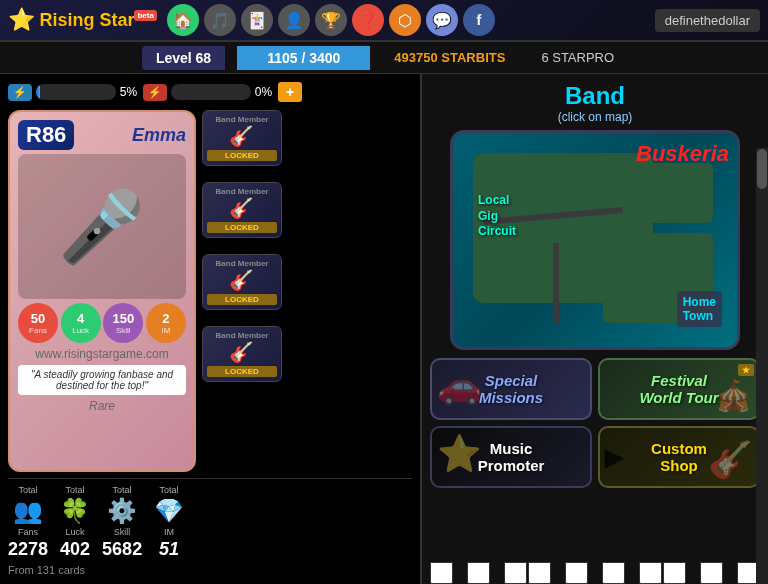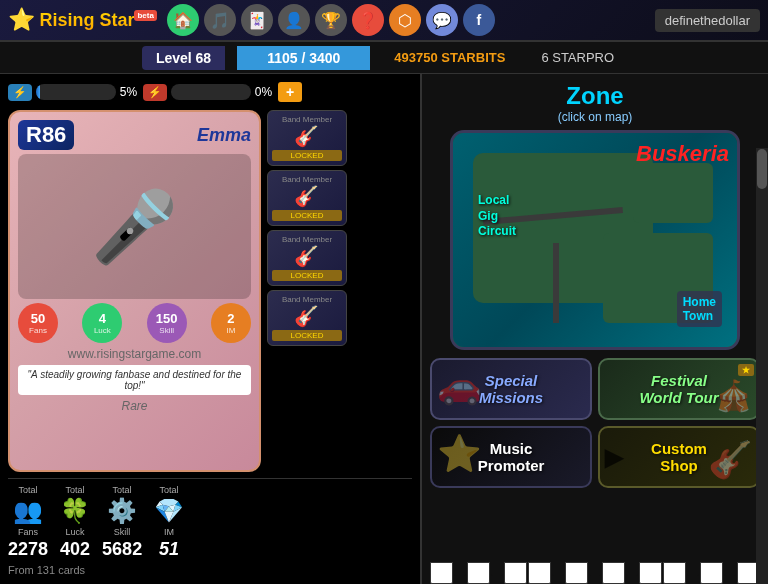--- a/index.html
+++ b/index.html
@@ -188,21 +188,21 @@
 
     
     .card-area {
       display: flex;
       gap: 6px;
       flex: 1;
     }
     .main-card {
       background: linear-gradient(135deg, #e8b4b8 0%, #d4a0a8 50%, #c8899b 100%);
       border-radius: 12px;
-      width: 253px;
+      width: 188px;
       min-height: 300px;
       padding: 8px;
       position: relative;
       border: 2px solid #d4906e;
     }
     .card-header {
       display: flex;
       justify-content: space-between;
       align-items: center;
       margin-bottom: 4px;
@@ -273,22 +273,23 @@
       margin-top: 4px;
       font-size: 12px;
       color: #666;
       font-style: italic;
     }
 
     
     .band-members {
       display: flex;
       flex-direction: column;
-      gap: 4px;
+      gap: 16px;
       width: 80px;
+      font-weight: bold;
     }
     .band-member-slot {
       background: linear-gradient(135deg, #2c2c4e, #1a1a3e);
       border-radius: 6px;
       padding: 4px;
       text-align: center;
       border: 1px solid #444;
     }
     .band-member-label {
       font-size: 8px;
@@ -604,21 +605,21 @@
         <div style="font-size:24px;">💎</div>
         <div style="font-size:9px;color:#aaa;">IM</div>
         <div style="font-size:18px;font-weight:bold;color:white;font-style:italic;">51</div>
       </div>
       <div style="flex:1;"></div>
     </div>
     <div class="from-cards">From 131 cards</div>
   </div>
 
   <div class="right-panel" style="position:relative;">
-    <div class="zone-title">Zone</div>
+    <div class="zone-title">Band</div>
     <div class="zone-subtitle">(click on map)</div>
 
     <div class="map-container">
       <div class="map-bg">
 
         <div class="map-water" style="top:0;left:0;width:100%;height:100%;border-radius:0;background:linear-gradient(135deg,#006070,#004858,#007080);"></div>
 
         <div class="map-land" style="top:20px;left:20px;width:180px;height:150px;background:#2a5a3a;border-radius:10px;"></div>
         <div class="map-land" style="top:100px;left:150px;width:110px;height:90px;background:#2a5a3a;"></div>
         <div class="map-land" style="top:30px;left:180px;width:80px;height:60px;background:#2a5a3a;"></div>

